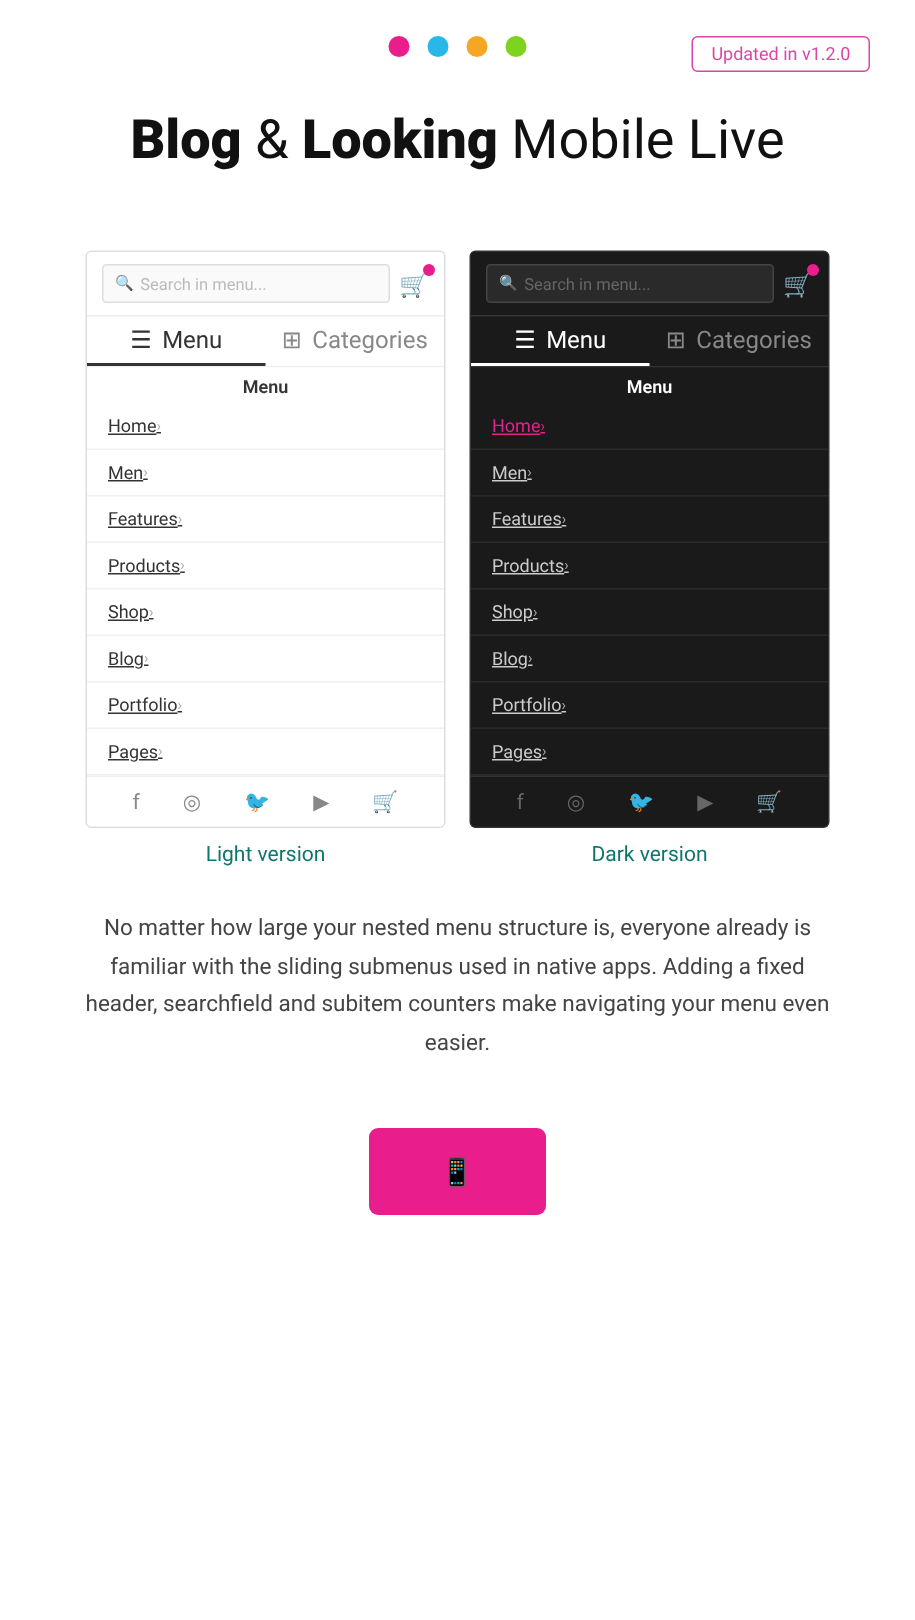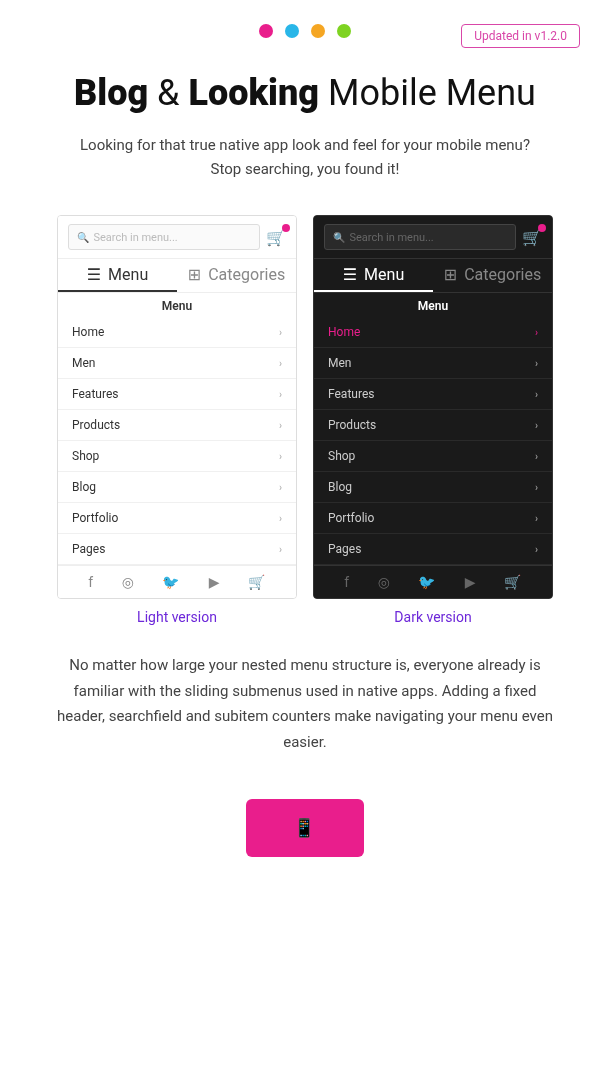--- a/index.html
+++ b/index.html
@@ -72,21 +72,21 @@
       justify-content: center;
     }
     .screenshot-container {
       display: flex;
       flex-direction: column;
       align-items: center;
       gap: 10px;
     }
     .screenshot-label {
       font-size: 14px;
-      color: #6d28d9;
+      color: #0f766e;
       text-align: right;
     }
 
     
     .phone-mock {
       width: 240px;
       border: 1px solid #ddd;
       border-radius: 4px;
       overflow: hidden;
       position: relative;
@@ -194,25 +194,25 @@
     
     .mock-menu-items {
       background: #fff;
     }
     .mock-menu-items.dark {
       background: #1a1a1a;
     }
     .mock-menu-item {
       display: flex;
       align-items: center;
-      justify-content: space-between;
       padding: 8px 14px;
       border-bottom: 1px solid #f0f0f0;
       font-size: 12px;
       color: #333;
+      text-decoration: underline;
     }
     .mock-menu-item.dark {
       border-bottom: 1px solid #2a2a2a;
       color: #ccc;
     }
     .mock-menu-item.active-item {
       color: #e91e8c;
     }
     .mock-menu-item.active-item .chevron {
       color: #e91e8c;
@@ -320,23 +320,22 @@
     <span class="dot" style="background:#e91e8c;"></span>
     <span class="dot" style="background:#29b6e8;"></span>
     <span class="dot" style="background:#f5a623;"></span>
     <span class="dot" style="background:#7ed321;"></span>
   </div>
   <div class="badge-updated">Updated in v1.2.0</div>
 </div>
 
 <div class="title-section">
   <h1 class="main-title">
-    <strong>Blog</strong><span> &amp; </span><strong>Looking</strong><span> Mobile Menu</span>
+    <strong>Blog</strong><span> &amp; </span><strong>Looking</strong><span> Mobile Live</span>
   </h1>
-  <p class="subtitle">Looking for that true native app look and feel for your mobile menu? Stop searching, you found it!</p>
 </div>
 
 <div class="screenshots-section">
 
   <div class="screenshot-container">
     <div class="phone-mock">
 
       <div class="mock-header">
         <div class="mock-search">
           <span style="font-size:10px;color:#bbb;">🔍</span>

